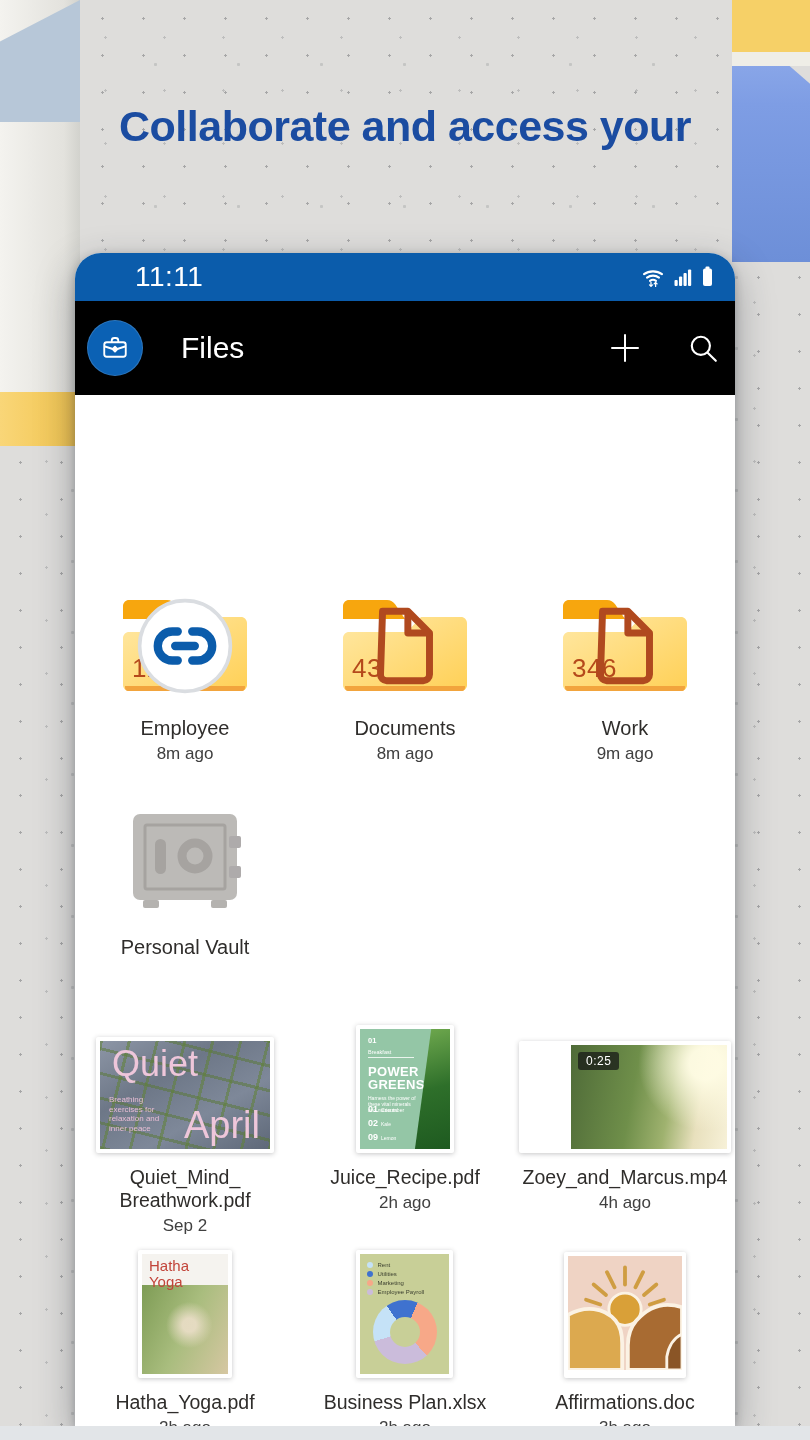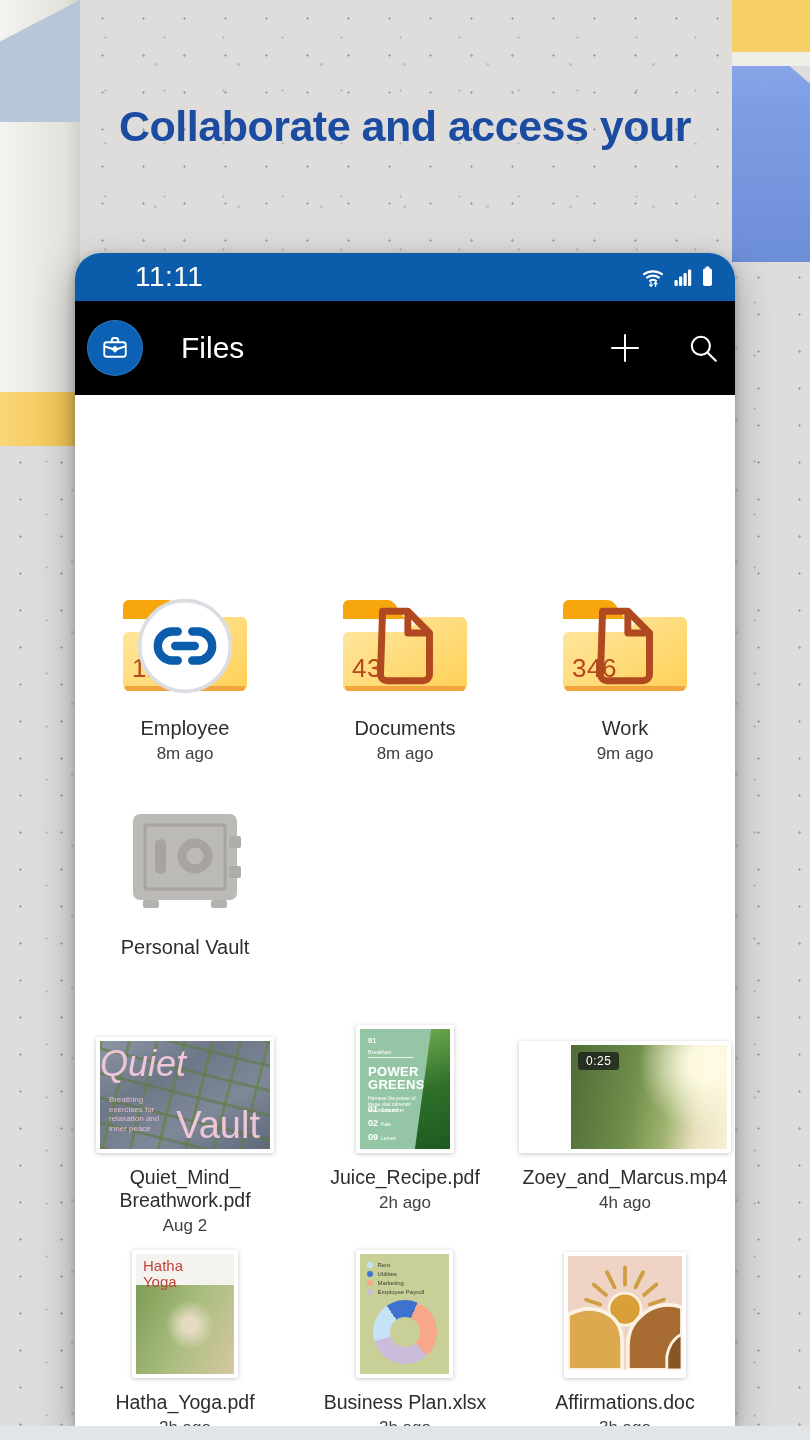--- a/index.html
+++ b/index.html
@@ -86,21 +86,21 @@
     linear-gradient(#c8ddeb 0 34%, #a3b2bd 34% 64%, #50803d 64% 100%);}
   
   .thumb{background:#fff;padding:4px;box-shadow:0 1px 5px rgba(50,50,55,.28);
     border-radius:2px;position:relative;}
   .thumb-img{position:relative;overflow:hidden;}
   .quiet .thumb-img{width:170px;height:108px;background:
     repeating-linear-gradient(104deg, rgba(96,130,54,.55) 0 3px, rgba(0,0,0,0) 3px 27px),
     repeating-linear-gradient(14deg, rgba(88,120,50,.5) 0 3px, rgba(0,0,0,0) 3px 24px),
     linear-gradient(150deg,#8d96a6,#6d7787 35%,#7e8899 65%,#5e6878);}
   .q-t1,.q-t2{position:absolute;color:#eec6da;font-weight:300;}
-  .q-t1{top:2px;left:0;font-size:36px;font-style:italic;}
+  .q-t1{top:2px;left:12px;font-size:36px;}
   .q-t2{bottom:2px;right:10px;font-size:38px;}
   .q-cap{position:absolute;left:9px;bottom:16px;width:62px;font-size:8px;line-height:9.5px;
     color:#e9bed5;}
   .juice .thumb-img{width:90px;height:120px;background:
     linear-gradient(165deg,#7fb757,#2e6f2a 55%,#1e5a20);}
   .j-panel{position:absolute;inset:0;width:86%;
     background:#94c6a6;clip-path:polygon(0 0,92% 0,71% 100%,0 100%);
     box-sizing:border-box;padding:7px 8px;color:#fff;}
   .j-num{font-size:7.5px;font-weight:700;}
   .j-tag{font-size:5.5px;margin-top:4px;border-bottom:.5px solid rgba(255,255,255,.8);
@@ -108,21 +108,21 @@
   .j-title{font-size:13px;font-weight:600;line-height:13px;margin-top:7px;letter-spacing:.3px;}
   .j-sub{font-size:5px;line-height:6px;margin-top:4px;width:50px;}
   .j-items{position:absolute;left:8px;bottom:7px;}
   .j-item{font-size:5px;margin-top:4px;}
   .j-item b{font-size:9px;font-weight:700;margin-right:3px;}
   .video .thumb-img{width:156px;height:104px;background:
     radial-gradient(circle at 86% 18%, rgba(255,252,228,.95) 0 10%, rgba(255,252,228,0) 42%),
     linear-gradient(100deg,#4f6b38,#6f8f4a 40%,#9fb26f 62%,#e8e0bd 80%,#f7f1d8); margin-left: 48px;}
   .v-badge{position:absolute;top:7px;left:7px;background:rgba(25,28,24,.78);color:#fff;
     font-size:12px;padding:2px 8px;border-radius:3px;letter-spacing:.5px;}
-  .hatha .thumb-img{width:86px;height:120px;background:#f5f3ef;padding-left:12px;}
+  .hatha .thumb-img{width:86px;height:120px;background:#f5f3ef;}
   .h-title{position:absolute;top:4px;left:7px;color:#c2443a;font-size:15px;line-height:16px;
     z-index:2;}
   .h-photo{position:absolute;left:0;right:0;bottom:0;height:74%;background:
     radial-gradient(circle at 55% 45%, rgba(235,222,200,.9) 0 10%, rgba(235,222,200,0) 34%),
     linear-gradient(115deg,#7e9c55,#a9bd7e 50%,#d6c7a2);}
   .affirm{padding:4px;}
   .biz .thumb-img{width:89px;height:120px;background:#c8cf97;padding:8px 7px;box-sizing:border-box;}
   .b-legend{list-style:none;margin:0;padding:0;}
   .b-legend li{display:flex;align-items:center;margin-bottom:3px;}
   .b-dot{width:6px;height:6px;border-radius:50%;margin-right:4px;flex:0 0 auto;}
@@ -323,30 +323,30 @@
 
 
       </div>
 
       <div class="row row3">
         <div class="tile">
           <div class="icon-box">
             <div class="thumb quiet">
               <div class="thumb-img">
                 <span class="q-t1">Quiet</span>
-                <span class="q-t2">Vault</span>
+                <span class="q-t2">April</span>
                 <span class="q-cap">Breathing exercises for relaxation and inner peace</span>
               </div>
             </div>
           </div>
           <div class="t-name">
             <span>Quiet_Mind_</span>
               <span>Breathwork.pdf</span>
           </div>
-          <div class="t-meta">Aug 2</div>
+          <div class="t-meta">Sep 2</div>
         </div>
 
         <div class="tile">
           <div class="icon-box">
             <div class="thumb juice">
               <div class="thumb-img">
                 <div class="j-panel">
                   <div class="j-num">01</div>
                   <div class="j-tag">Breakfast</div>
                   <div class="j-title">

